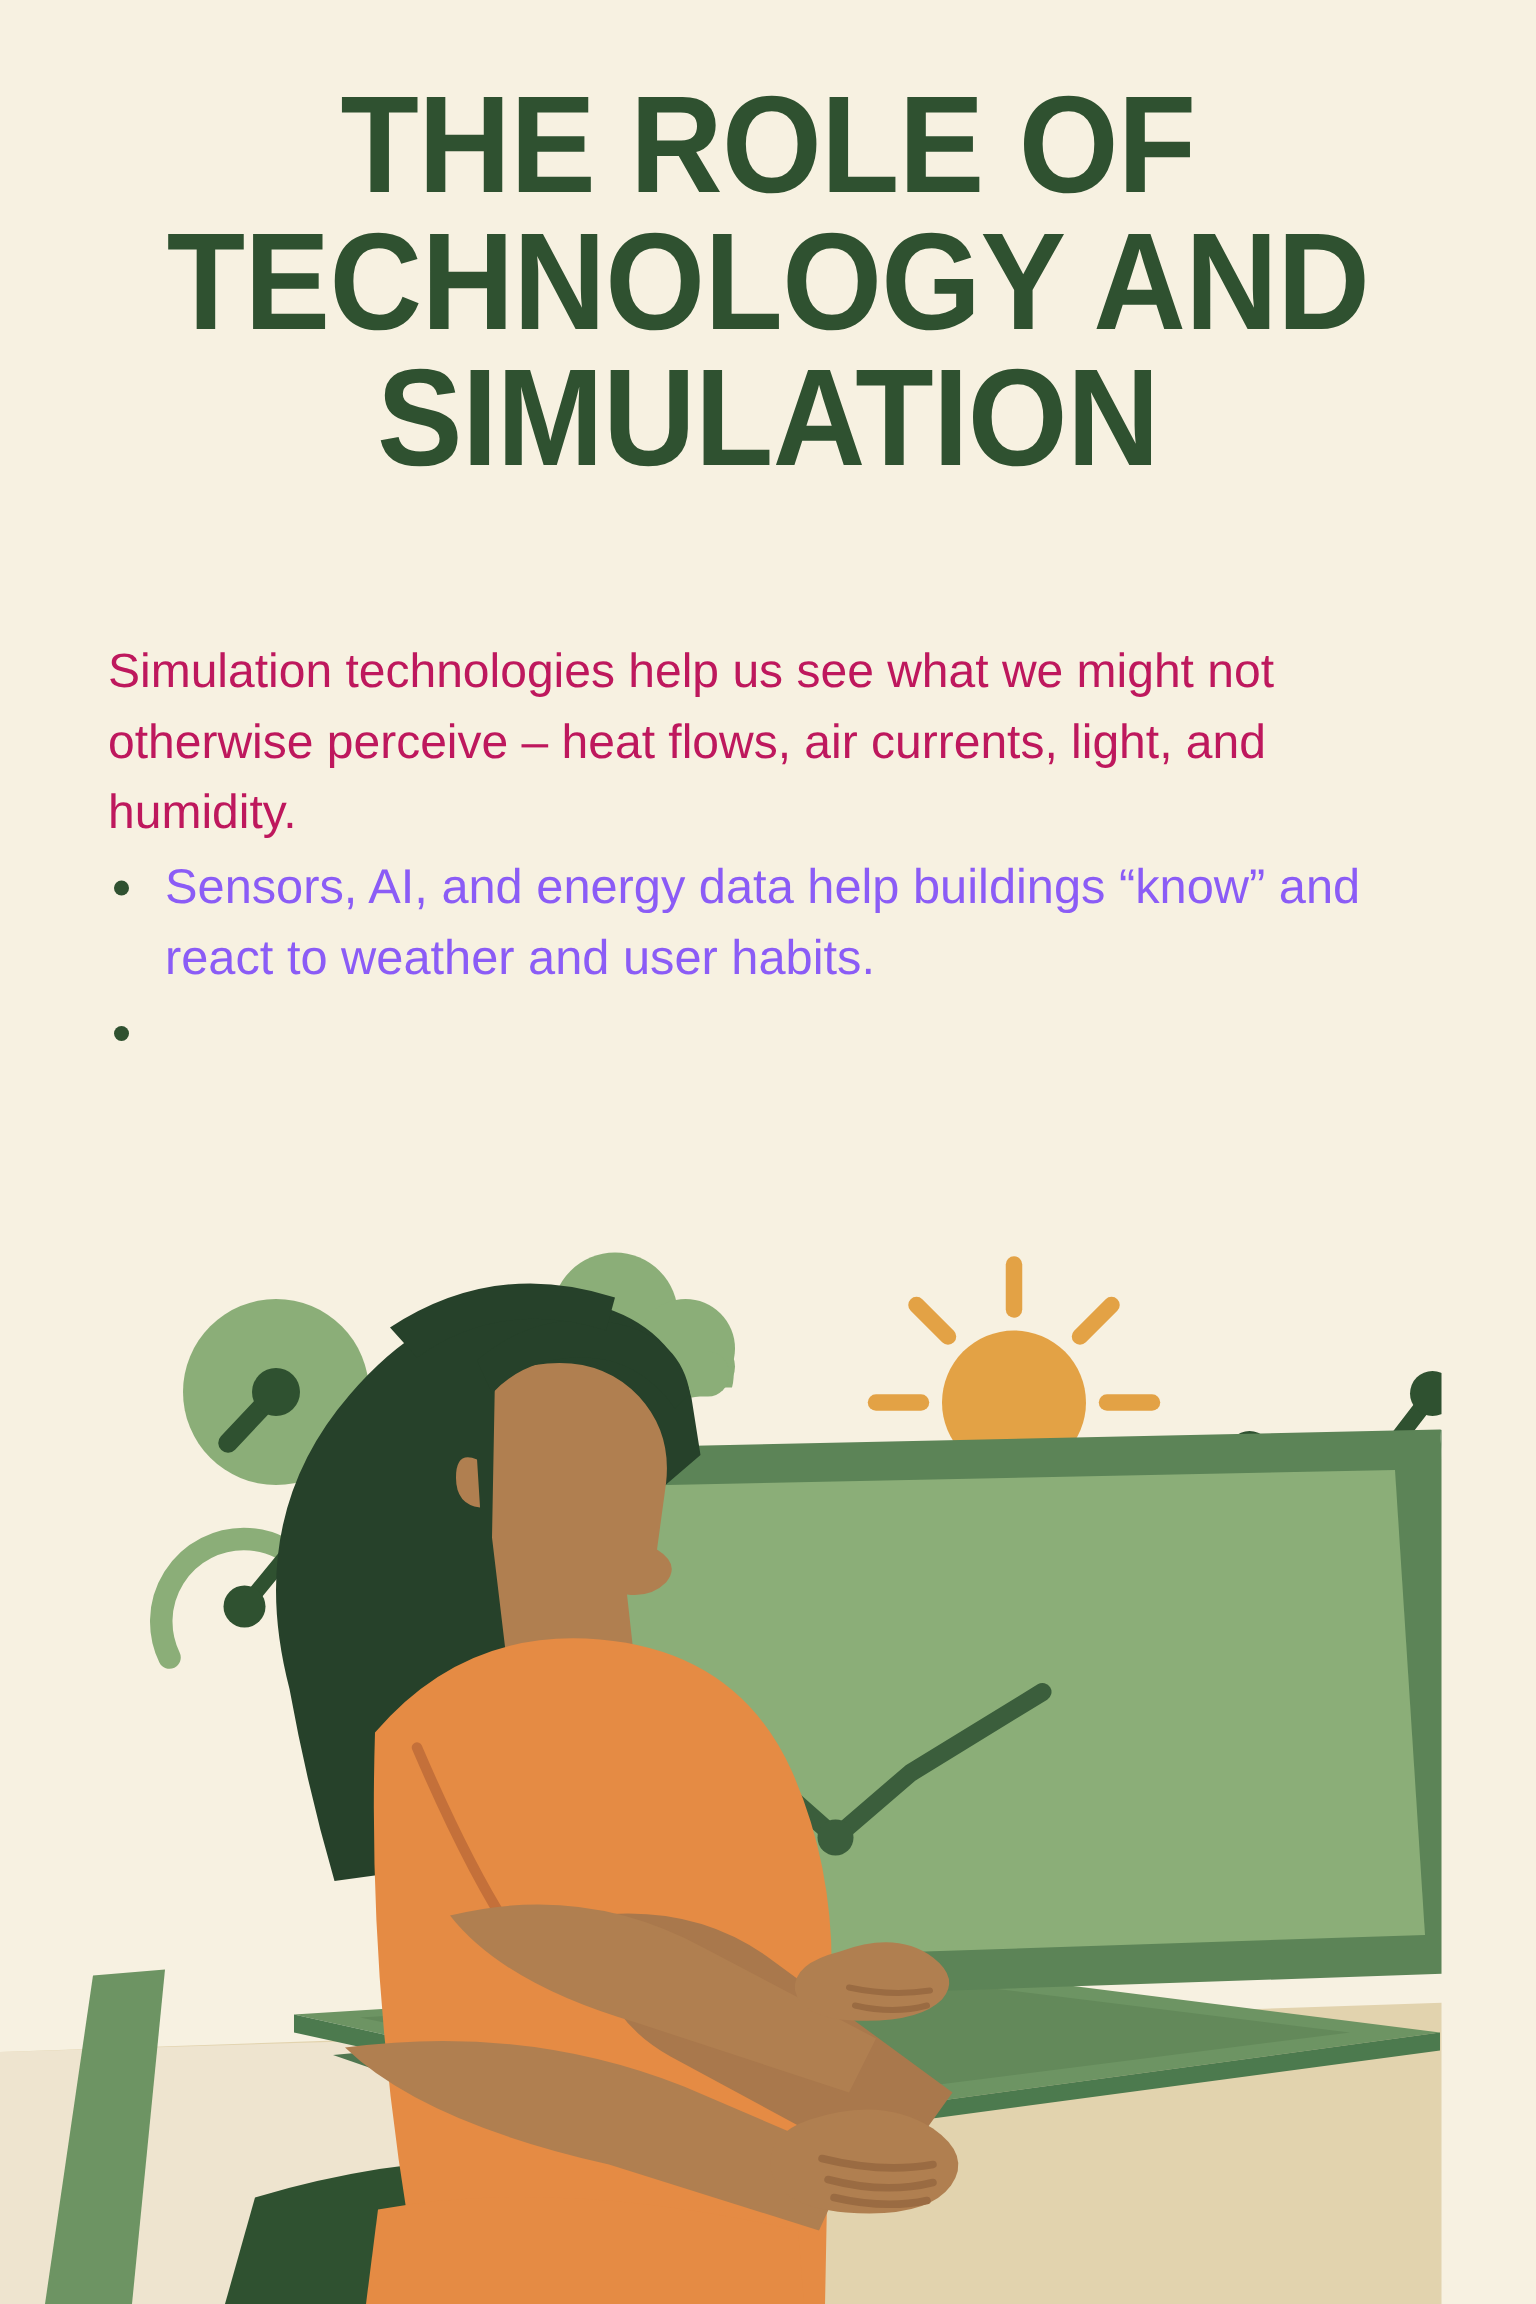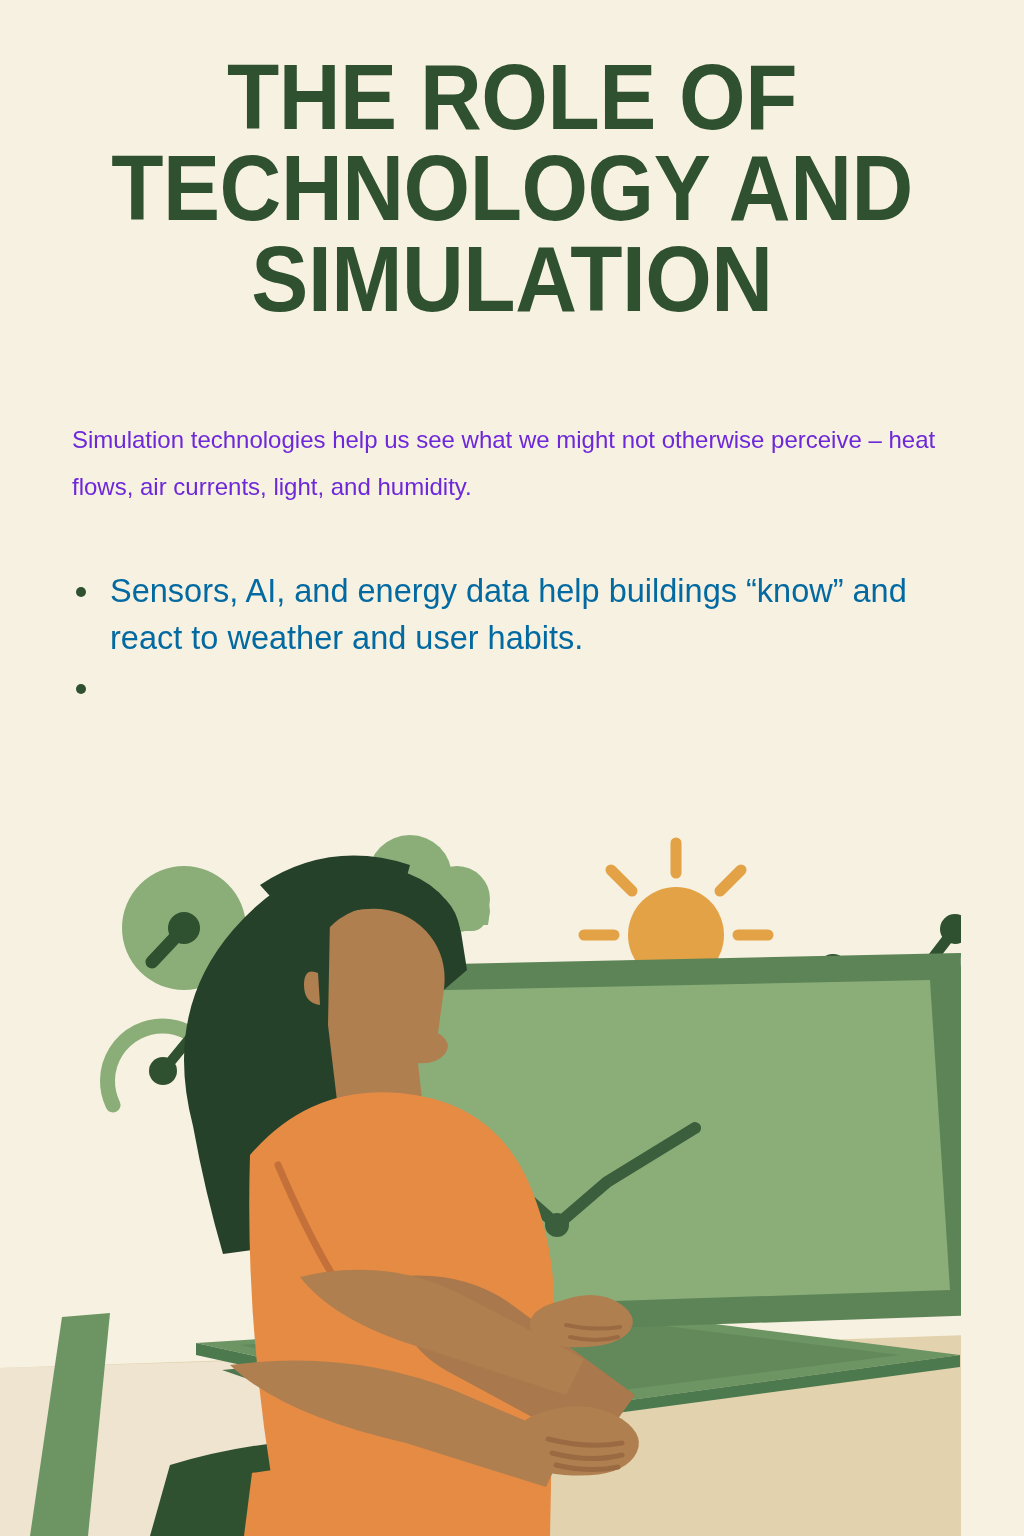--- a/index.html
+++ b/index.html
@@ -23,30 +23,30 @@
     line-height:0.99;
     letter-spacing:-0.5px;
     transform:scaleX(0.93);
     transform-origin:center top;
   }
   .title .tline{display:block;white-space:nowrap;}
 
   
   .intro{
     position:absolute;left:72px;top:392px;width:870px;
-    color:#6d28d9;
-    font-size:24px;
+    color:#be185d;
+    font-size:32px;
     line-height:47px;
     font-weight:normal;
   }
 
   
   .bullets{
     position:absolute;left:68px;top:568px;width:900px;
-    color:#0369a1;
+    color:#8b5cf6;
     font-size:32.5px;
     line-height:47px;
   }
   .bullet-item{
     position:relative;
     padding-left:42px;
     margin-bottom:3px;
   }
   .bullet-dot{
     position:absolute;left:8px;top:19px;

